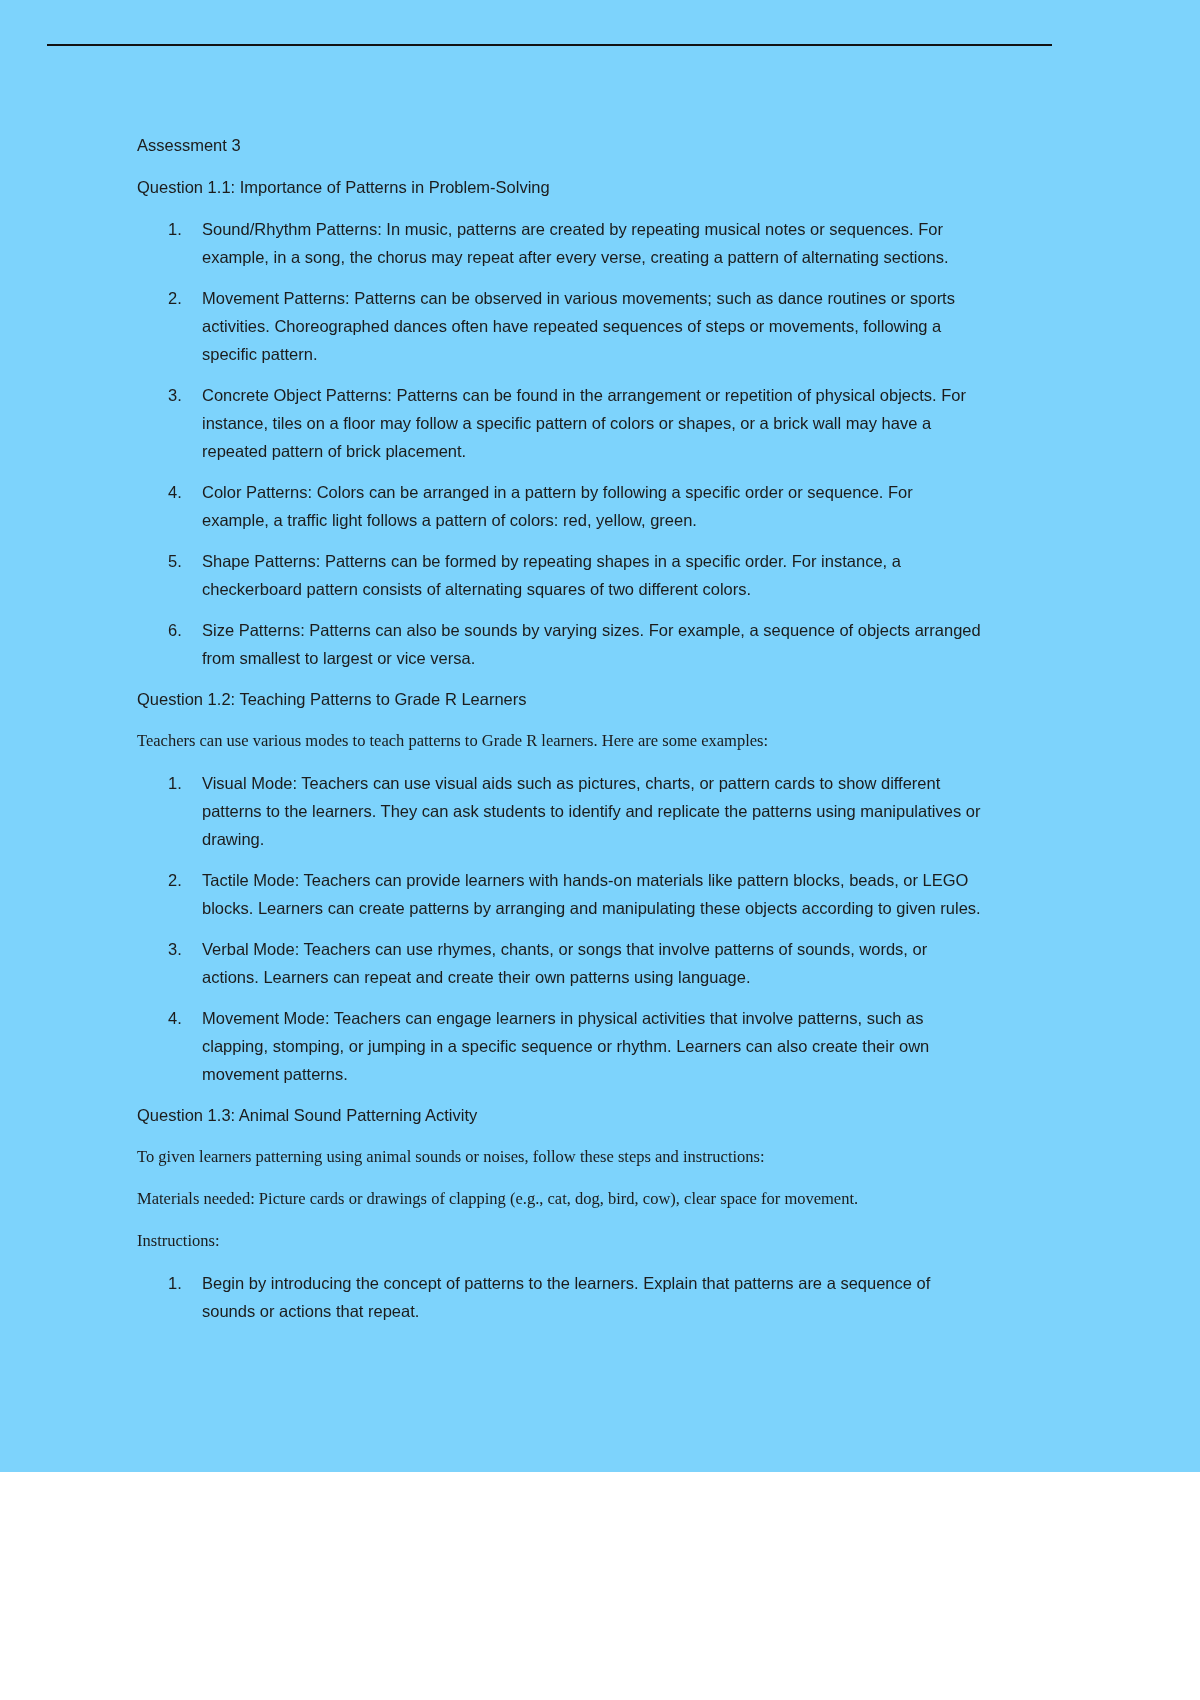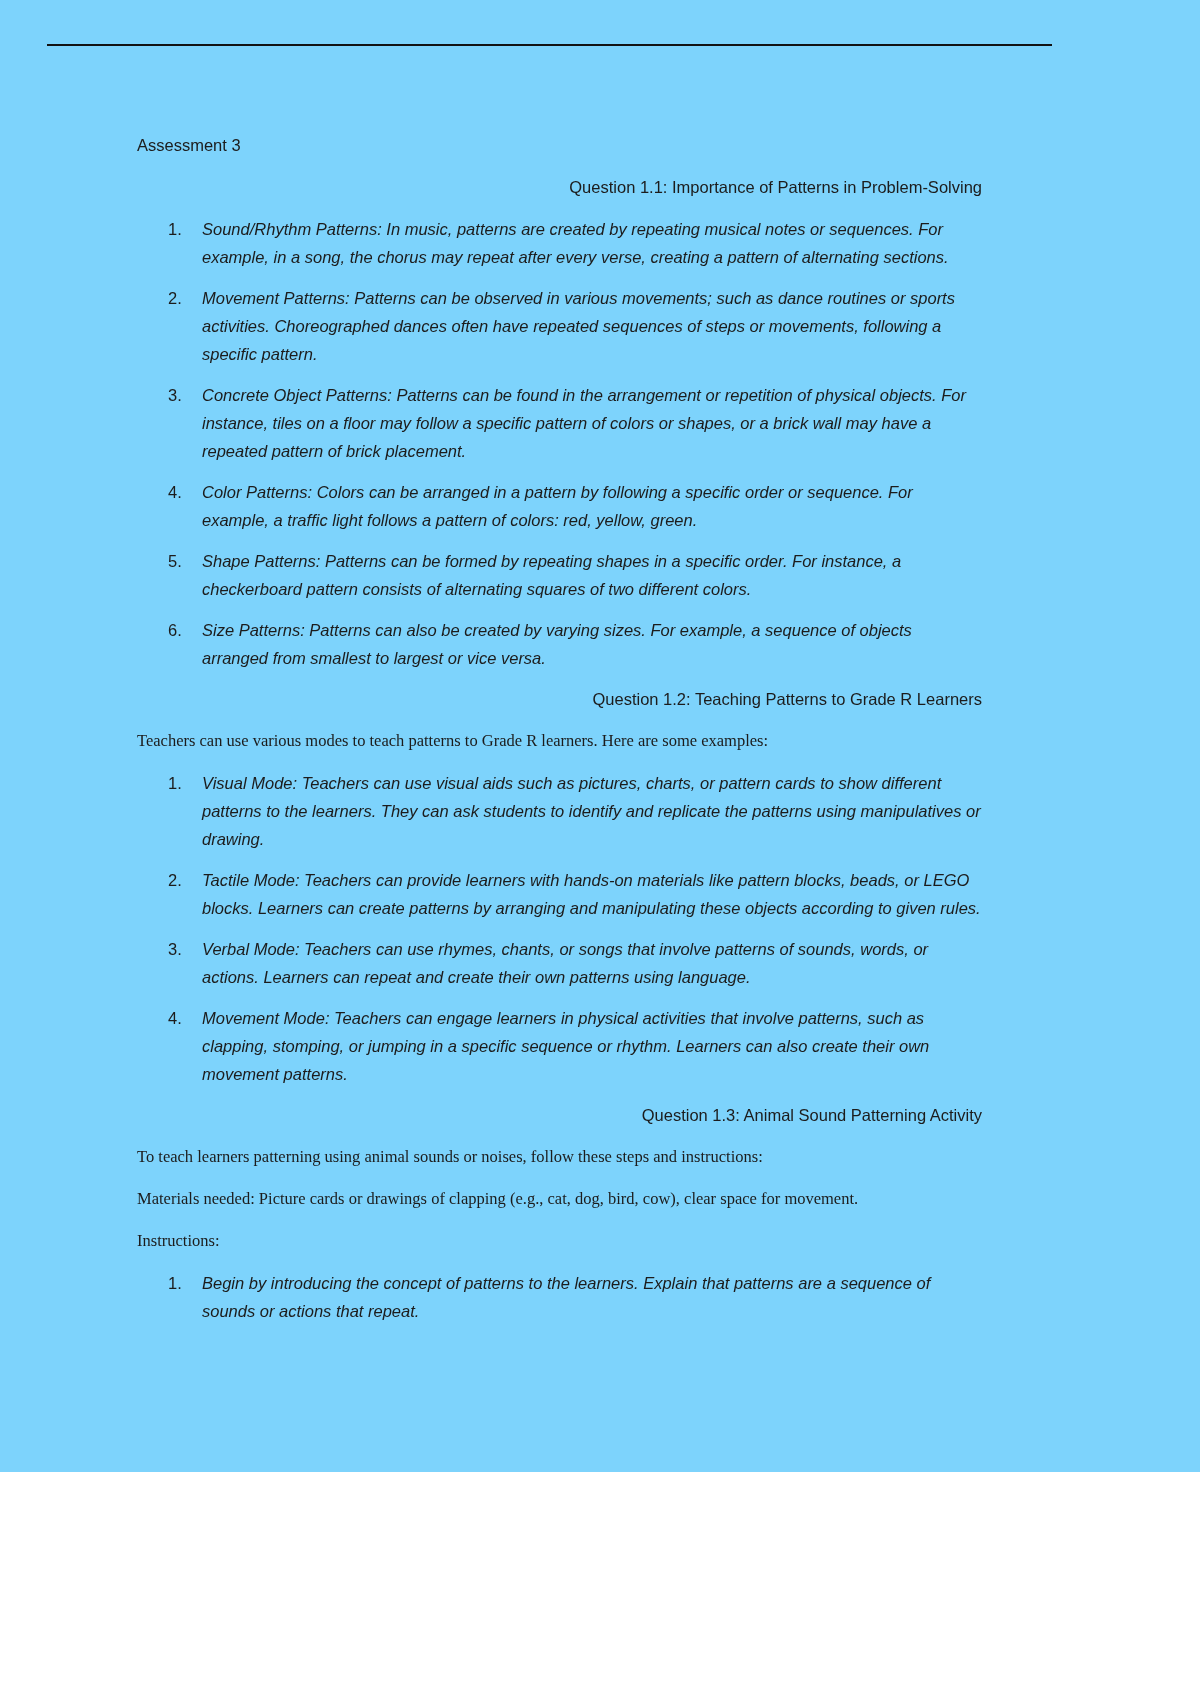--- a/index.html
+++ b/index.html
@@ -36,41 +36,39 @@
   }
   .doc-title {
     margin: 0 0 14px 0;
     font-size: 16.5px;
     font-weight: normal;
   }
   .section-heading {
     margin: 0 0 14px 0;
     font-size: 16.5px;
     font-weight: normal;
-    text-align: right;
   }
   .paragraph {
     margin: 0 0 14px 0;
     font-family: Liberation Serif, serif;
   }
   .list {
     margin: 0;
     padding: 0 0 0 31px;
   }
   .list-item {
     display: flex;
     margin: 0 0 13px 0;
   }
   .list-item .num {
     flex: 0 0 34px;
     width: 34px;
   }
   .list-item .txt {
     flex: 1 1 auto;
-    font-style: italic;
   }
 </style>
 </head>
 <body>
 
 <div class="page">
 
   <div class="rule rule-top"></div>
   <div class="rule rule-bottom"></div>
 
@@ -96,21 +94,21 @@
       <div class="list-item">
         <span class="num">4.</span>
         <span class="txt">Color Patterns: Colors can be arranged in a pattern by following a specific order or sequence. For example, a traffic light follows a pattern of colors: red, yellow, green.</span>
       </div>
       <div class="list-item">
         <span class="num">5.</span>
         <span class="txt">Shape Patterns: Patterns can be formed by repeating shapes in a specific order. For instance, a checkerboard pattern consists of alternating squares of two different colors.</span>
       </div>
       <div class="list-item">
         <span class="num">6.</span>
-        <span class="txt">Size Patterns: Patterns can also be created by varying sizes. For example, a sequence of objects arranged from smallest to largest or vice versa.</span>
+        <span class="txt">Size Patterns: Patterns can also be sounds by varying sizes. For example, a sequence of objects arranged from smallest to largest or vice versa.</span>
       </div>
     </div>
 
     <p class="section-heading">Question 1.2: Teaching Patterns to Grade R Learners</p>
     <p class="paragraph">Teachers can use various modes to teach patterns to Grade R learners. Here are some examples:</p>
 
     <div class="list">
       <div class="list-item">
         <span class="num">1.</span>
         <span class="txt">Visual Mode: Teachers can use visual aids such as pictures, charts, or pattern cards to show different patterns to the learners. They can ask students to identify and replicate the patterns using manipulatives or drawing.</span>
@@ -123,21 +121,21 @@
         <span class="num">3.</span>
         <span class="txt">Verbal Mode: Teachers can use rhymes, chants, or songs that involve patterns of sounds, words, or actions. Learners can repeat and create their own patterns using language.</span>
       </div>
       <div class="list-item">
         <span class="num">4.</span>
         <span class="txt">Movement Mode: Teachers can engage learners in physical activities that involve patterns, such as clapping, stomping, or jumping in a specific sequence or rhythm. Learners can also create their own movement patterns.</span>
       </div>
     </div>
 
     <p class="section-heading">Question 1.3: Animal Sound Patterning Activity</p>
-    <p class="paragraph">To teach learners patterning using animal sounds or noises, follow these steps and instructions:</p>
+    <p class="paragraph">To given learners patterning using animal sounds or noises, follow these steps and instructions:</p>
     <p class="paragraph">Materials needed: Picture cards or drawings of clapping (e.g., cat, dog, bird, cow), clear space for movement.</p>
     <p class="paragraph">Instructions:</p>
 
     <div class="list">
       <div class="list-item">
         <span class="num">1.</span>
         <span class="txt">Begin by introducing the concept of patterns to the learners. Explain that patterns are a sequence of sounds or actions that repeat.</span>
       </div>
     </div>
 

